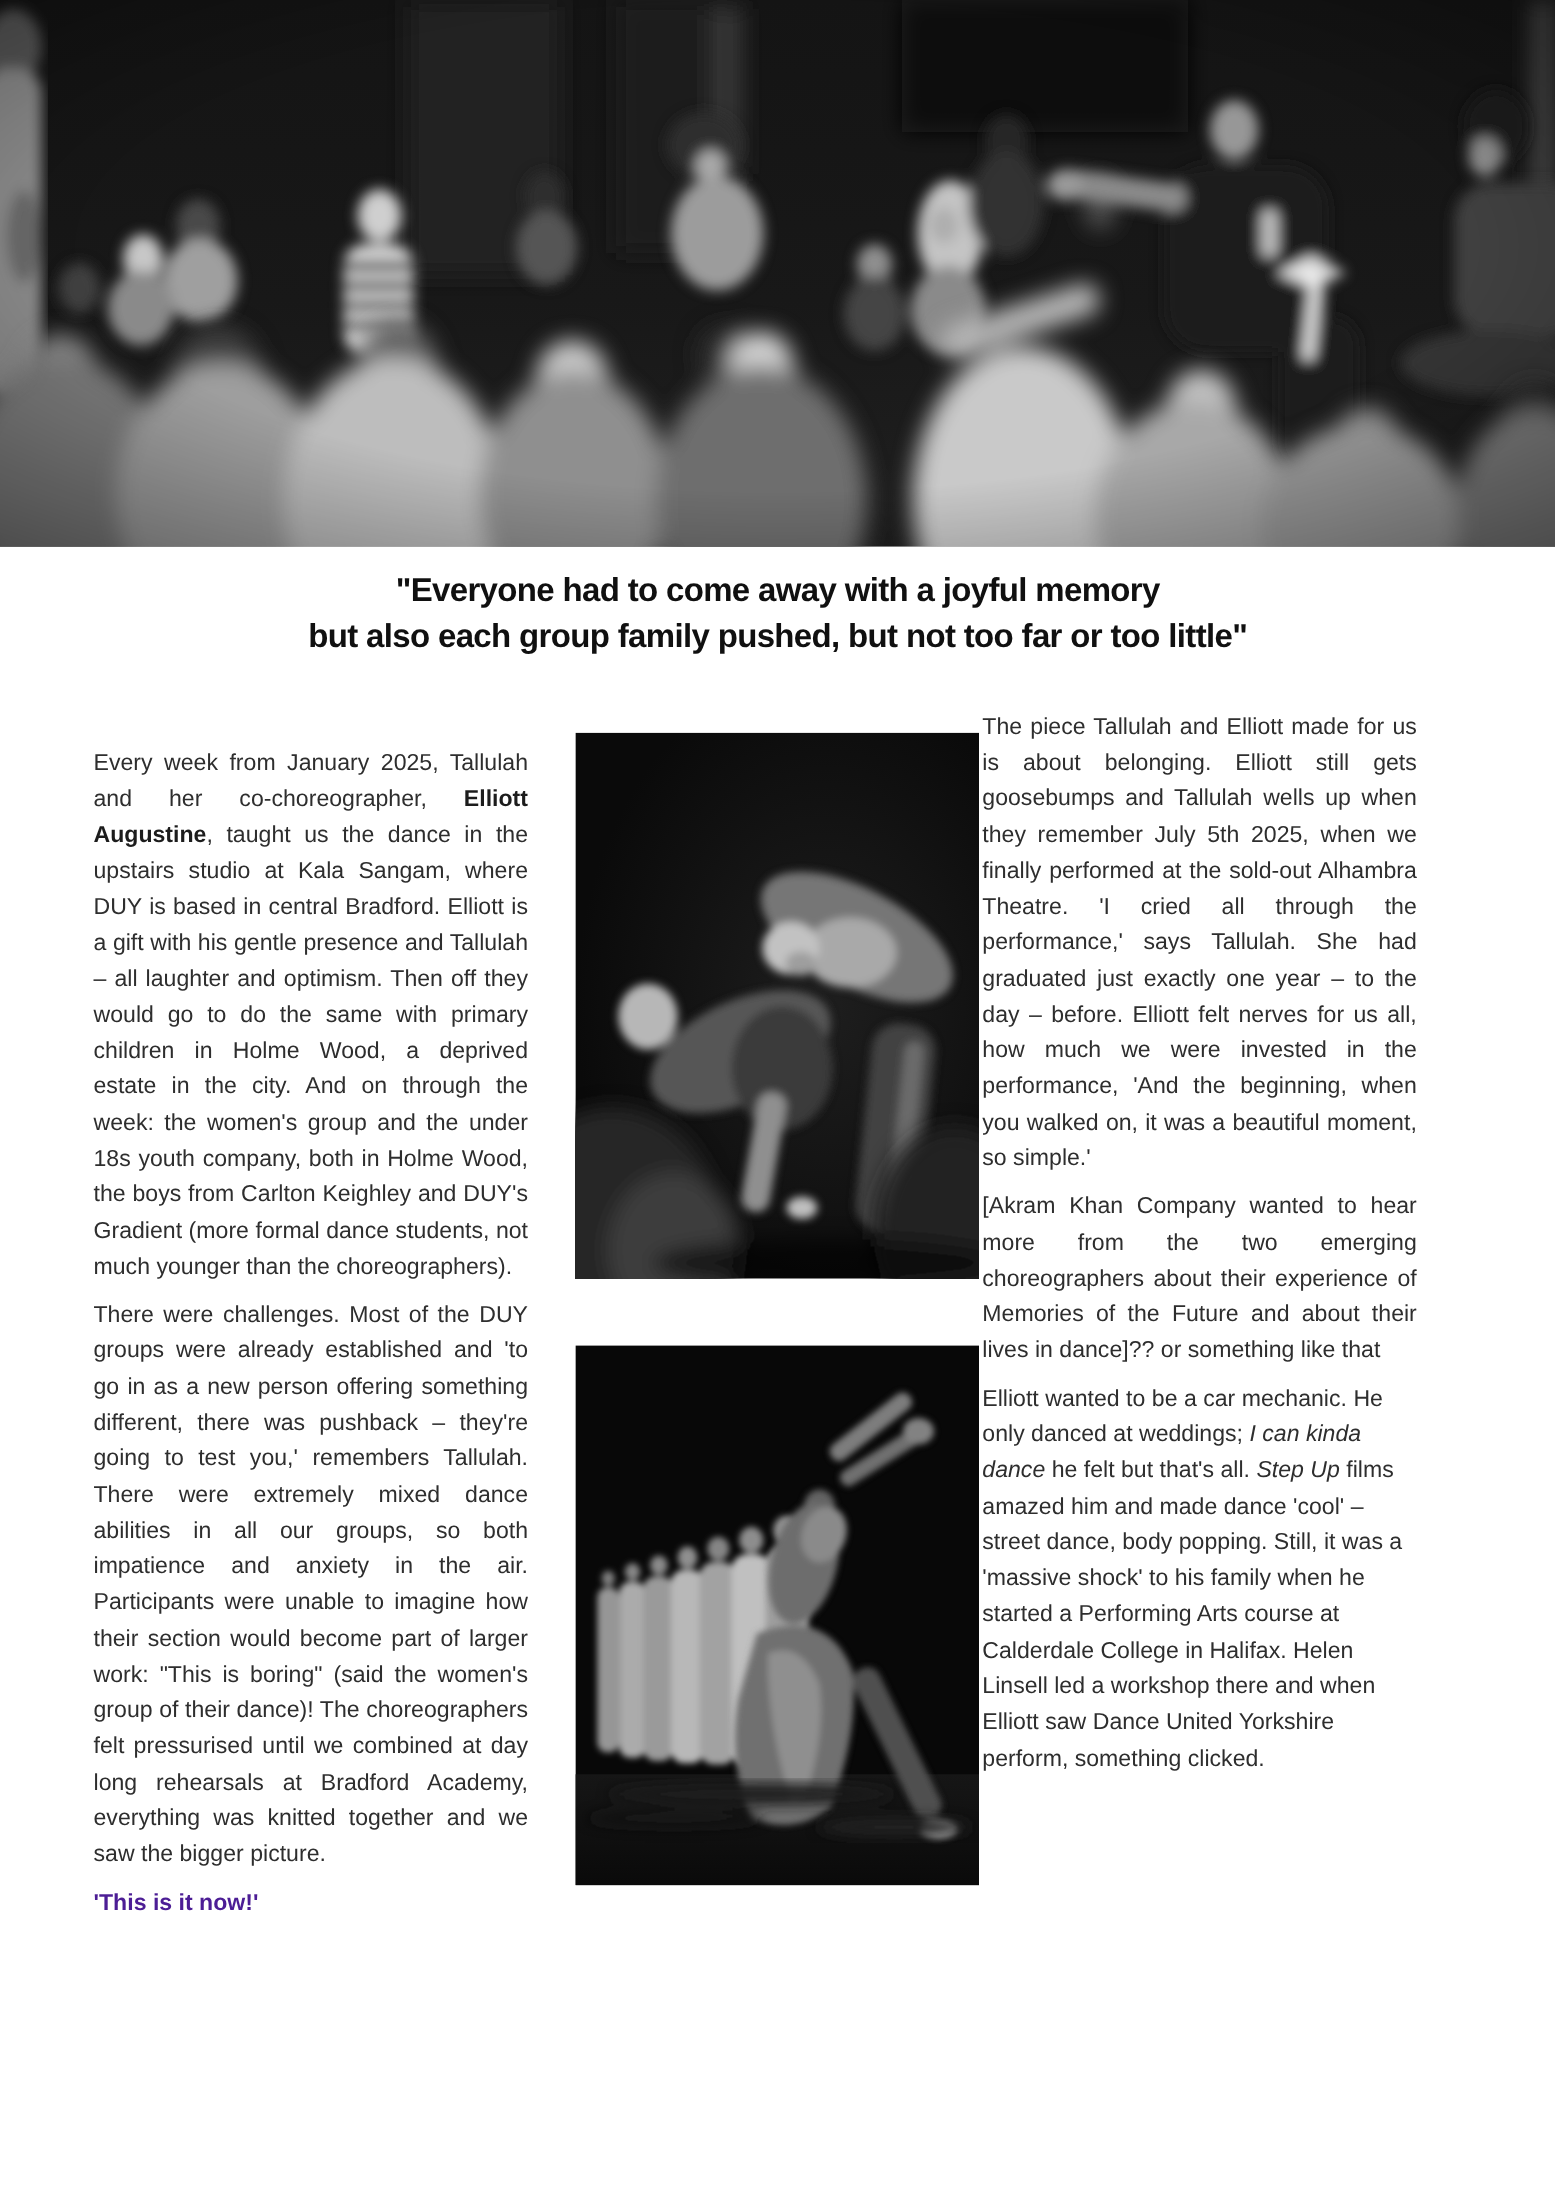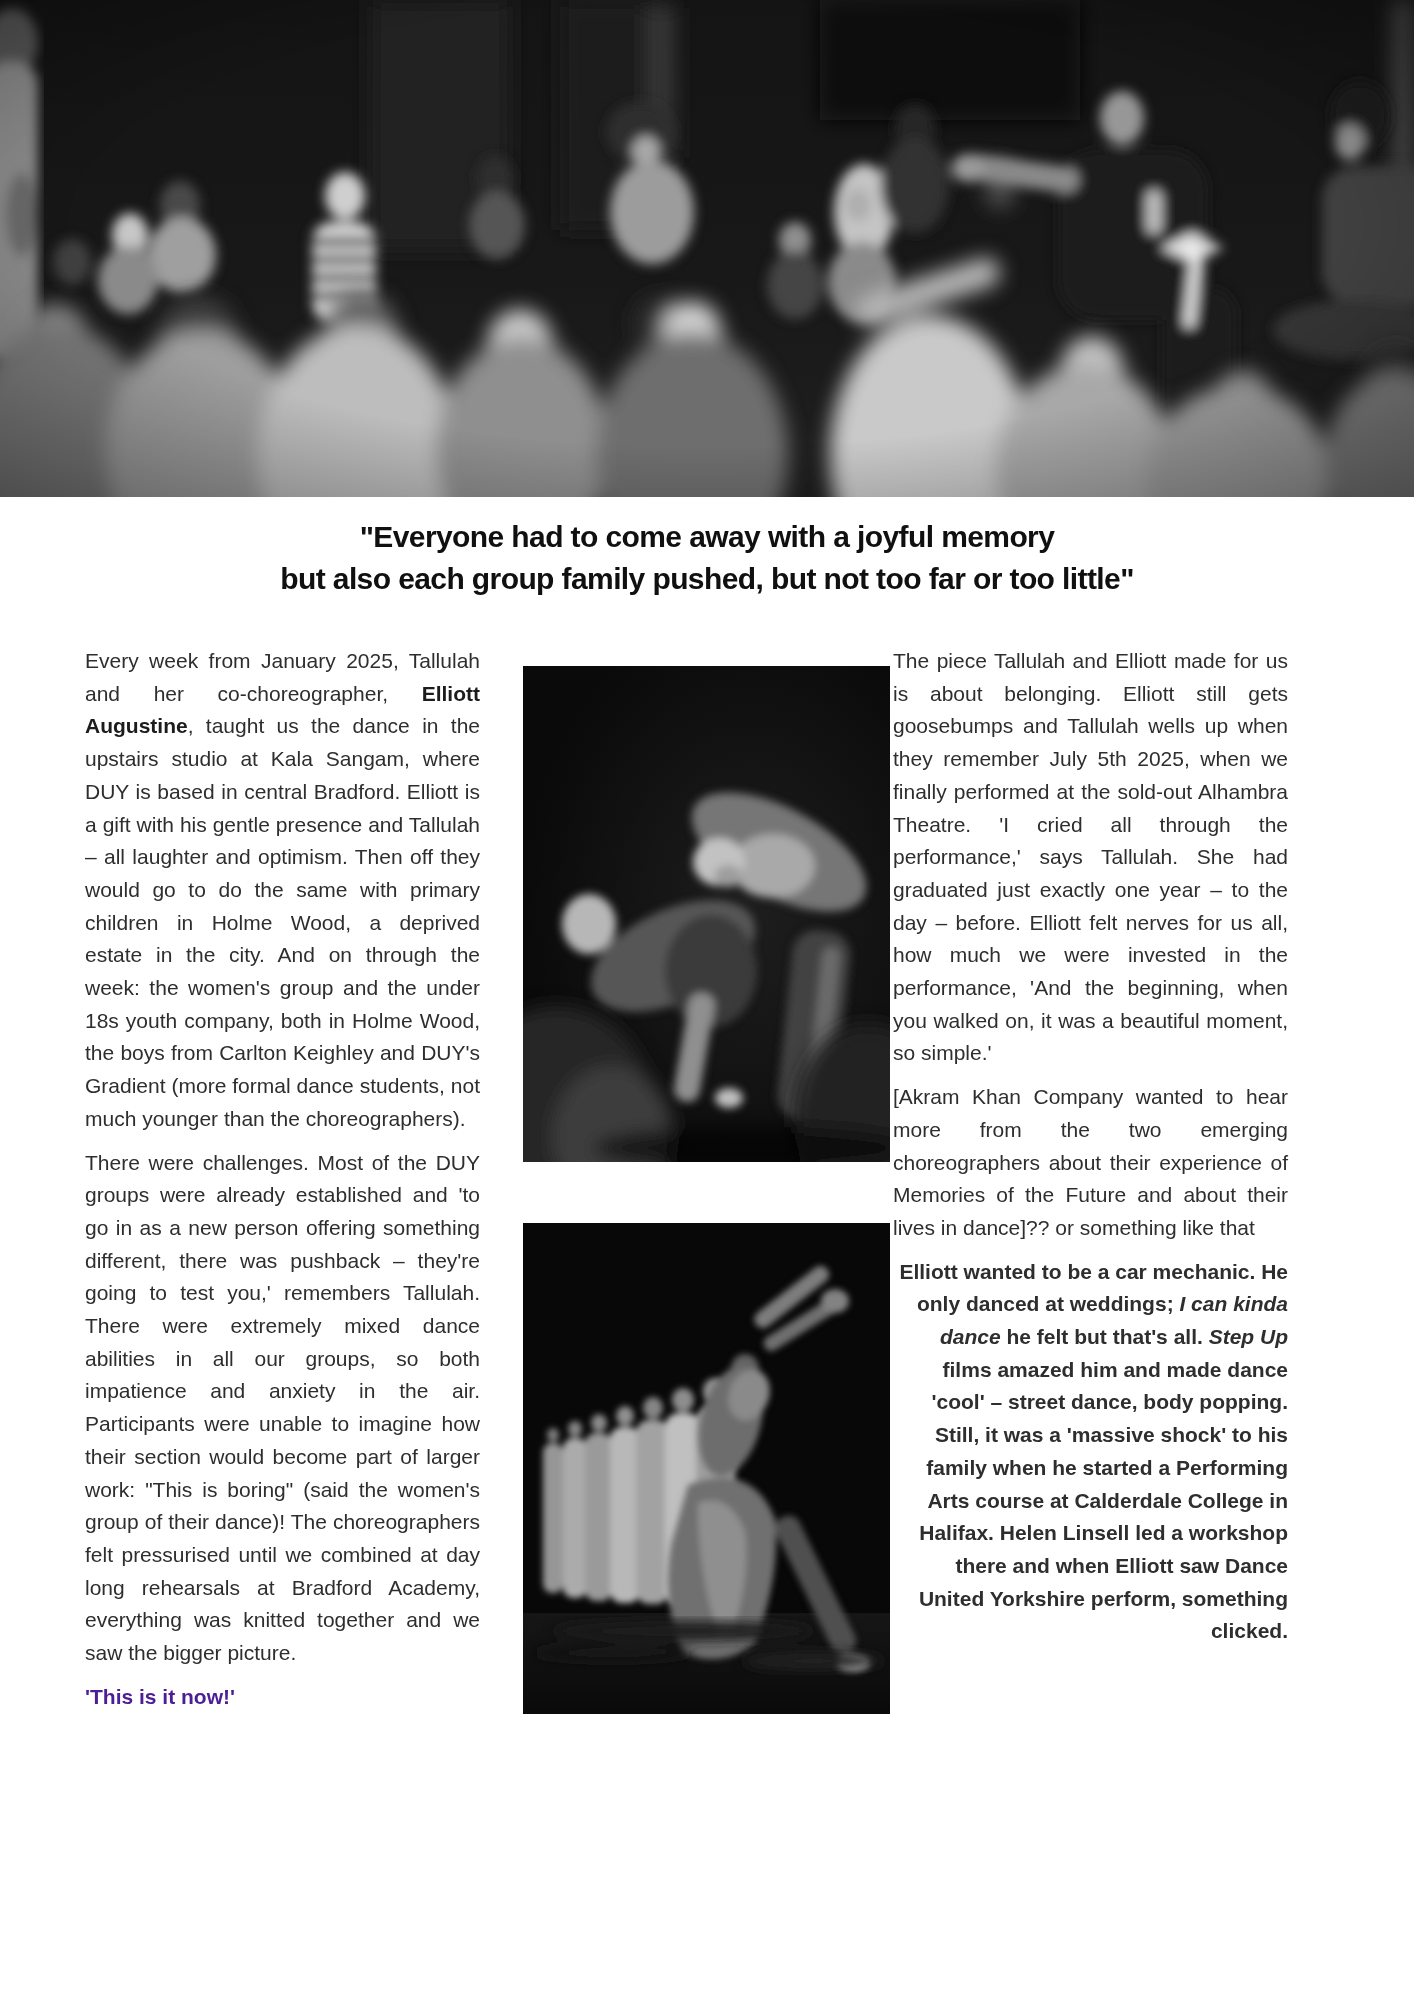--- a/index.html
+++ b/index.html
@@ -3,24 +3,24 @@
 <meta charset="utf-8">
 <style>
   html,body{margin:0;padding:0;background:#ffffff;}
   body{width:1414px;height:2000px;position:relative;overflow:hidden;
        font-family:"Liberation Sans", sans-serif;color:#2e2e2e;}
   .hero{position:absolute;left:0;top:0;width:1414px;height:497px;overflow:hidden;}
   .hero svg,.photo svg{display:block;width:100%;height:100%;}
   .pull-quote{position:absolute;left:0;top:516px;width:1414px;text-align:center;
        font-weight:bold;font-size:30px;line-height:42px;letter-spacing:-0.6px;color:#101010;}
   .col{position:absolute;top:645px;width:395px;}
-  .col-left{left:85px;}
+  .col-left{left:85px;margin-top:33px;}
   .col-right{left:893px;}
   .col p{margin:0 0 11px 0;font-size:21px;line-height:32.7px;text-align:justify;}
-  .col p.ragged{text-align:right;font-weight:bold;}
+  .col p.ragged{text-align:left;}
   .callout{text-align:center;font-weight:bold;font-size:23px;color:#4c1d95;margin-top:1px;}
   .rc-heading{font-size:27px;font-weight:bold;text-align:center;color:#0f0f0f;
        letter-spacing:-0.3px;margin:22px 0 40px 0;}
   .photo-column{position:absolute;left:523px;top:666px;width:367px;}
   .photo{width:367px;overflow:hidden;}
   .photo1{height:496px;}
   .photo2{height:491px;margin-top:61px;}
   strong.name{font-weight:bold;color:#1c1c1c;}
   em.wk{font-style:italic;}
 </style>

